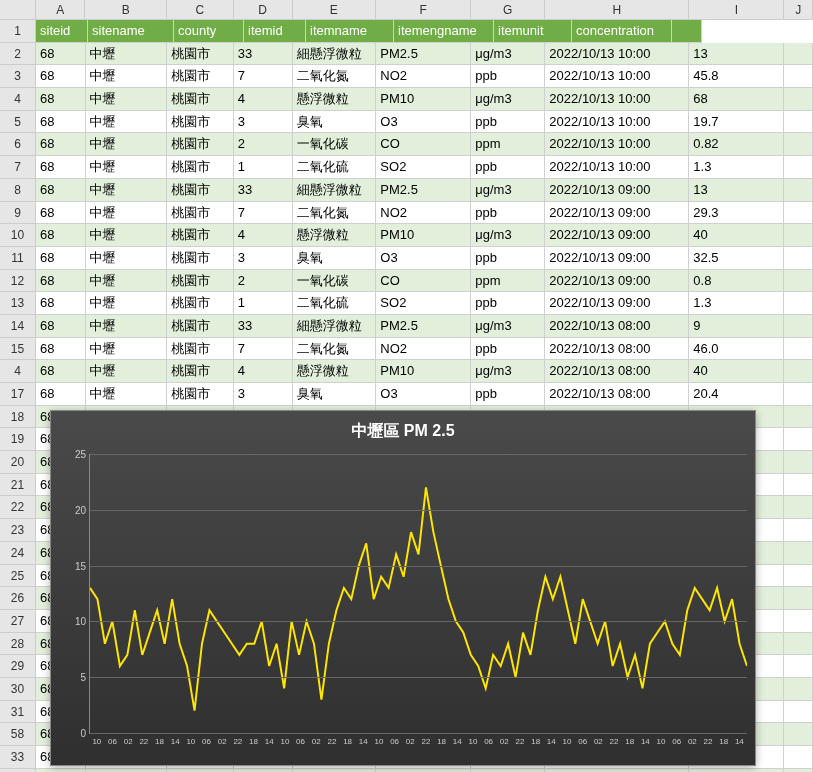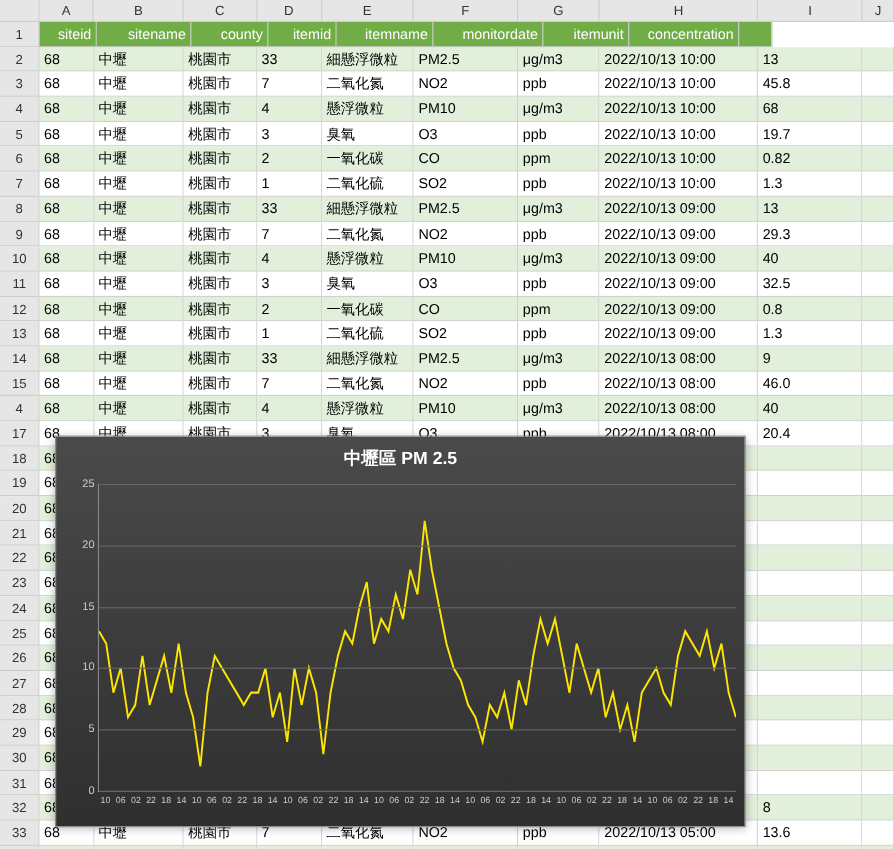--- a/index.html
+++ b/index.html
@@ -5,34 +5,34 @@
 * { box-sizing: border-box; margin: 0; padding: 0; }
 body { font-family: Arial, "Microsoft JhengHei", sans-serif; font-size: 13px; background: #fff; width: 813px; height: 772px; overflow: hidden; position: relative; }
 .sheet { position: relative; }
 .corner { position: absolute; left: 0; top: 0; width: 36px; height: 20px; background: #e6e6e6; border-right: 1px solid #ccc; border-bottom: 1px solid #ccc; }
 .col-headers { display: flex; margin-left: 36px; height: 20px; background: #e6e6e6; }
 .col-h { border-right: 1px solid #ccc; border-bottom: 1px solid #ccc; text-align: center; line-height: 20px; font-size: 12px; color: #333; }
 .rows { }
 .row { display: flex; height: 22.7px; }
 .row-h { width: 36px; background: #e6e6e6; border-right: 1px solid #ccc; border-bottom: 1px solid #ccc; text-align: center; line-height: 22px; font-size: 12px; color: #333; flex-shrink: 0; }
 .cell { border-right: 1px solid #d0d0d0; border-bottom: 1px solid #d0d0d0; padding: 2px 4px; overflow: hidden; white-space: nowrap; line-height: 18px; font-size: 13px; }
-.hdr .cell { background: #70ad47; color: #fff; font-weight: normal; text-align: right; }
+.hdr .cell { background: #70ad47; color: #fff; font-weight: normal; }
 .even .cell { background: #e2efda; }
 .odd .cell { background: #fff; }
 .cA { width: 52px; }
 .cB { width: 86px; }
 .cC { width: 70px; }
 .cD { width: 62px; }
 .cE { width: 88px; }
 .cF { width: 100px; }
 .cG { width: 78px; }
 .cH { width: 152px; }
 .cI { width: 100px; }
 .cJ { width: 30px; }
-.chart { position: absolute; left: 50px; top: 396px; width: 628px; height: 356px; background: linear-gradient(180deg,#4a4a4a,#2f2f2f); border: 1px solid #888; box-shadow: 0 2px 8px rgba(0,0,0,0.3); }
+.chart { position: absolute; left: 50px; top: 410px; width: 706px; height: 356px; background: linear-gradient(180deg,#4a4a4a,#2f2f2f); border: 1px solid #888; box-shadow: 0 2px 8px rgba(0,0,0,0.3); }
 .chart-title { color: #fff; text-align: center; font-size: 16px; padding: 10px 0 4px; font-weight: bold; }
 .plot { position: relative; margin: 8px 8px 0 38px; height: 280px; border-left: 1px solid #888; border-bottom: 1px solid #888; }
 .grid-line { position: absolute; left: 0; right: 0; border-top: 1px solid #666; }
 .y-tick { position: absolute; left: -28px; width: 24px; text-align: right; color: #ccc; font-size: 10px; transform: translateY(-50%); }
 .x-ticks { display: flex; margin-left: 38px; margin-right: 8px; color: #ccc; font-size: 8px; justify-content: space-between; padding-top:3px;}
 .x-ticks span { flex: 1; text-align: center; }
 svg.series { position: absolute; left: 0; top: 0; width: 100%; height: 100%; }
 svg.series polyline { fill: none; stroke: #ffe600; stroke-width: 2; }
 </style>
 </head>
@@ -53,21 +53,21 @@
       <div class="col-h cJ">J</div>
     </div>
   <div class="rows" id="rows">
       <div class="row hdr">
         <div class="row-h">1</div>
         <div class="cell cA">siteid</div>
         <div class="cell cB">sitename</div>
         <div class="cell cC">county</div>
         <div class="cell cD">itemid</div>
         <div class="cell cE">itemname</div>
-        <div class="cell cF">monitordate</div>
+        <div class="cell cF">itemengname</div>
         <div class="cell cG">itemunit</div>
         <div class="cell cI">concentration</div>
         <div class="cell cJ"></div>
       </div>
       <div class="row even">
         <div class="row-h">2</div>
         <div class="cell cA">68</div>
         <div class="cell cB">中壢</div>
         <div class="cell cC">桃園市</div>
         <div class="cell cD">33</div>
@@ -449,21 +449,21 @@
         <div class="cell cC"></div>
         <div class="cell cD"></div>
         <div class="cell cE"></div>
         <div class="cell cF"></div>
         <div class="cell cG"></div>
         <div class="cell cH"></div>
         <div class="cell cI"></div>
         <div class="cell cJ"></div>
       </div>
       <div class="row even">
-        <div class="row-h">32</div>
+        <div class="row-h">58</div>
         <div class="cell cA">68</div>
         <div class="cell cB">中壢</div>
         <div class="cell cC">桃園市</div>
         <div class="cell cD">33</div>
         <div class="cell cE">細懸浮微粒</div>
         <div class="cell cF">PM2.5</div>
         <div class="cell cG">μg/m3</div>
         <div class="cell cH">2022/10/13 05:00</div>
         <div class="cell cI">8</div>
         <div class="cell cJ"></div>

